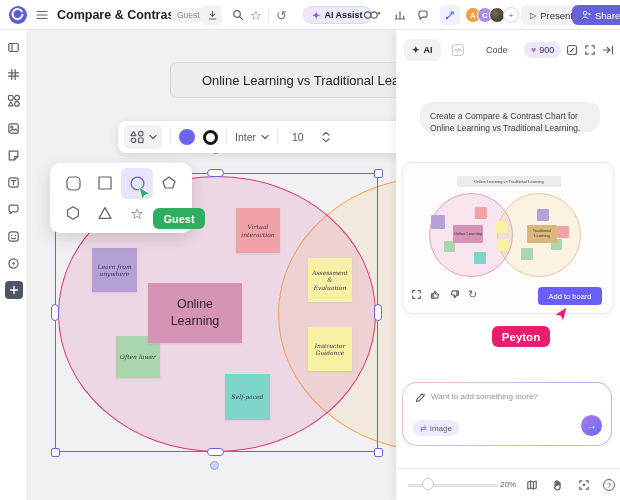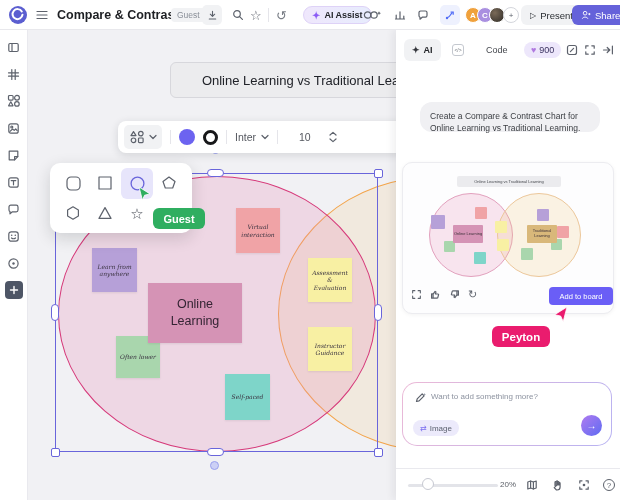--- a/index.html
+++ b/index.html
@@ -87,21 +87,21 @@
             border-radius:12px; font-size:8.5px; color:#3a3d42; padding:8px 10px; line-height:1.45; }
   #preview-card { position:absolute; left:6px; top:132px; width:212px; height:152px; background:#fdfdfe;
                   border:1px solid #ececf0; border-radius:10px; box-shadow:0 1px 4px rgba(0,0,0,.05); }
   .mini-title { position:absolute; left:54px; top:13px; width:104px; height:11px; background:#ebebee;
                 border-radius:2px; font-size:4px; color:#44474d; display:flex; align-items:center; justify-content:center; }
   .m-ellipse { position:absolute; border-radius:50%; }
   .m-note { position:absolute; border-radius:1px; }
   .m-label { position:absolute; font-size:4px; color:#3c3038; display:flex; align-items:center;
              justify-content:center; text-align:center; line-height:1.2; border-radius:1px; }
   .act-row { position:absolute; left:8px; top:126px; display:flex; gap:8px; align-items:center; }
-  .btn-add { position:absolute; right:0; top:124px; width:64px; height:18px; background:#6a5ef6;
+  .btn-add { position:absolute; right:11px; top:124px; width:64px; height:18px; background:#6a5ef6;
              border-radius:4px; color:#fff; font-size:7.5px; display:flex; align-items:center; justify-content:center; }
   #input-box { position:absolute; left:6px; top:352px; width:210px; height:64px; border-radius:15px;
                background:linear-gradient(120deg,#ecb9d6,#b7b2f2); padding:1px; }
   #input-inner { width:100%; height:100%; background:#fff; border-radius:14px; position:relative; }
   #prompt-input { position:absolute; left:28px; top:9px; width:170px; border:none; outline:none;
                   font-size:8px; color:#3a3d42; font-family:"Liberation Sans",sans-serif; background:transparent; }
   #prompt-input::placeholder { color:#8d93a0; }
   .chip { position:absolute; left:10px; bottom:9px; height:16px; padding:0 7px; background:#eceafb;
           border-radius:9px; display:flex; align-items:center; gap:3px; font-size:8px; color:#5a5f6e; }
   .chip .sw { color:#7b6ff0; font-size:8px; }
@@ -331,21 +331,21 @@
     <span class="swatch-fill"></span>
     <span class="swatch-stroke"></span>
     <span class="vdiv"></span>
     <span style="display:flex; align-items:center; gap:5px">
       <span class="tb-text">Inter</span>
       <svg width="8" height="6" viewBox="0 0 8 6">
           <path class="ic" d="M1 1.5l3 3 3-3"></path>
         </svg>
     </span>
     <span class="vdiv"></span>
-    <span style="display:flex; align-items:center; gap:18px; margin-left:13px">
+    <span style="display:flex; align-items:center; gap:18px; margin-left:6px">
       <span class="tb-text">10</span>
       <svg width="8" height="12" viewBox="0 0 8 12">
           <path class="ic" d="M1 4l3-2.6L7 4M1 8l3 2.6L7 8"></path>
         </svg>
     </span>
   </div>
 
   <div id="shape-popup">
     <span class="shape-cell">
         <svg width="17" height="17" viewBox="0 0 17 17">

